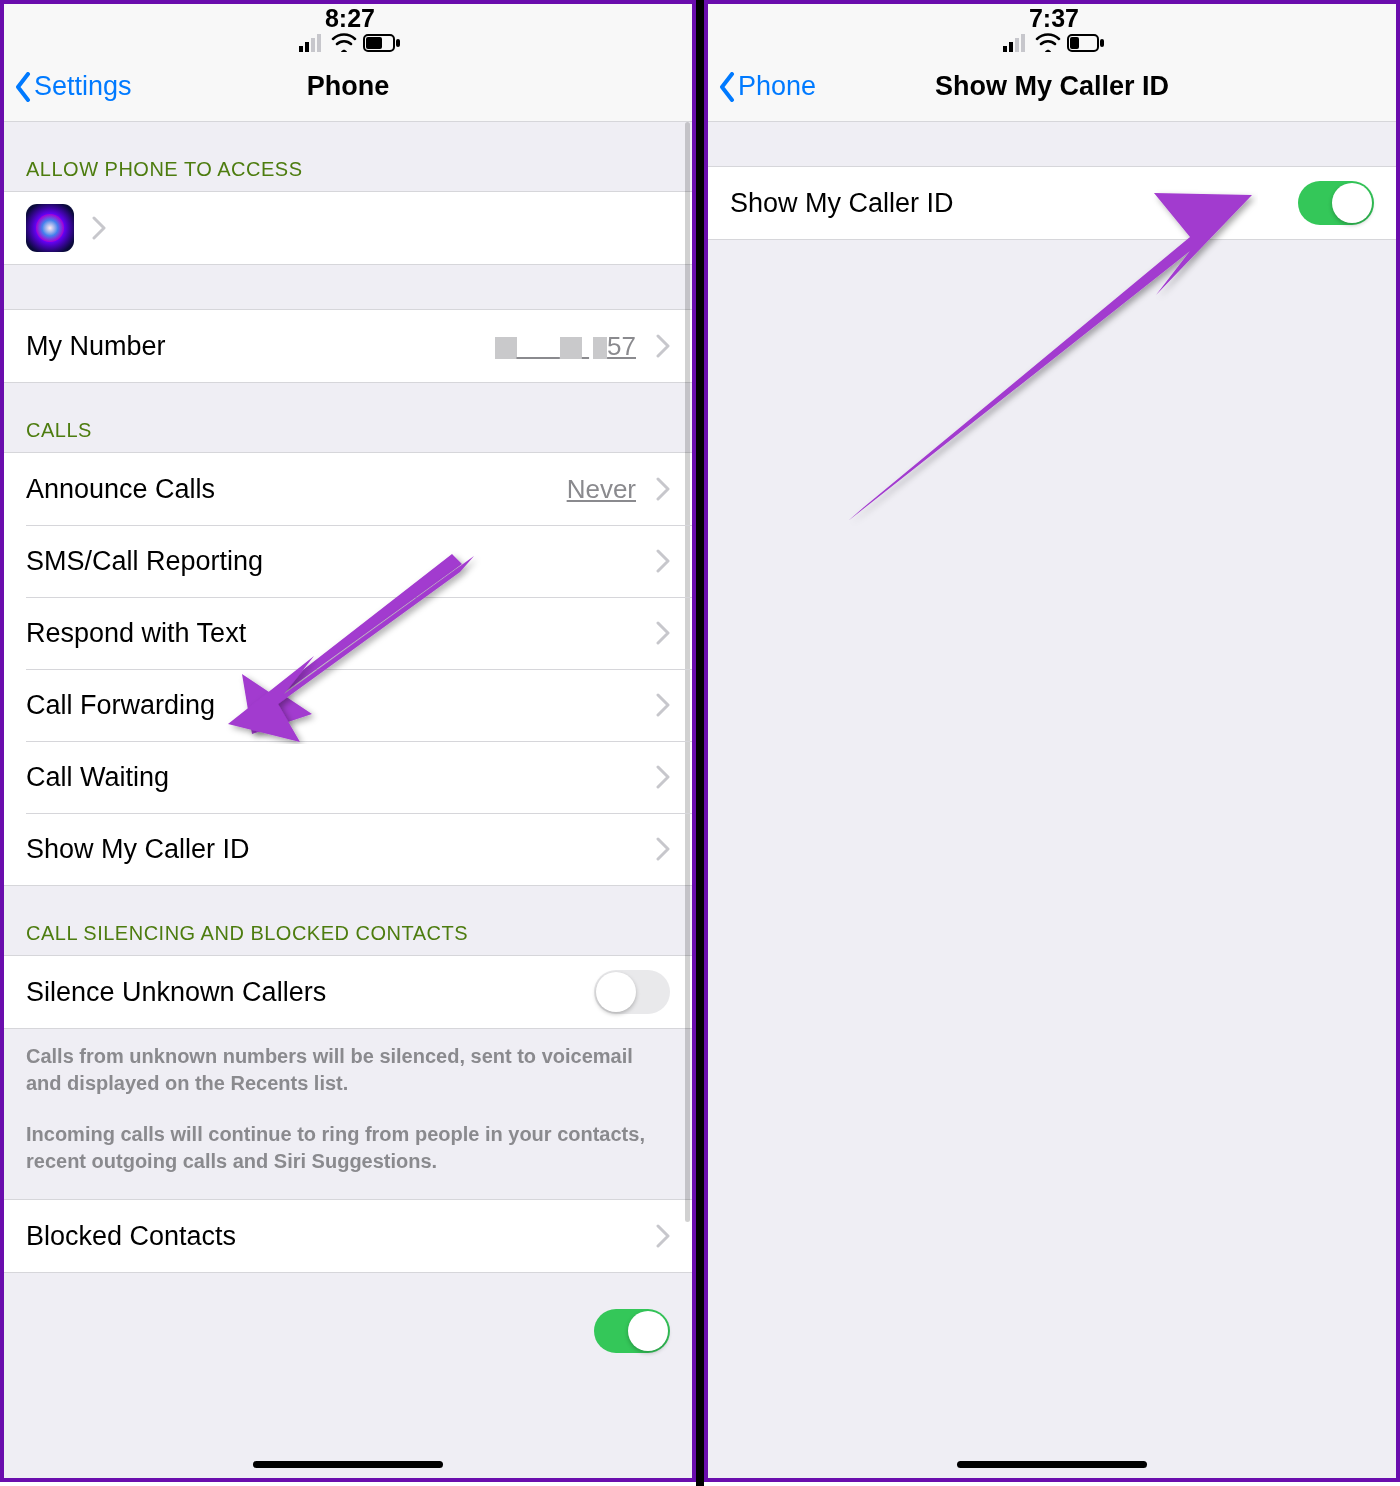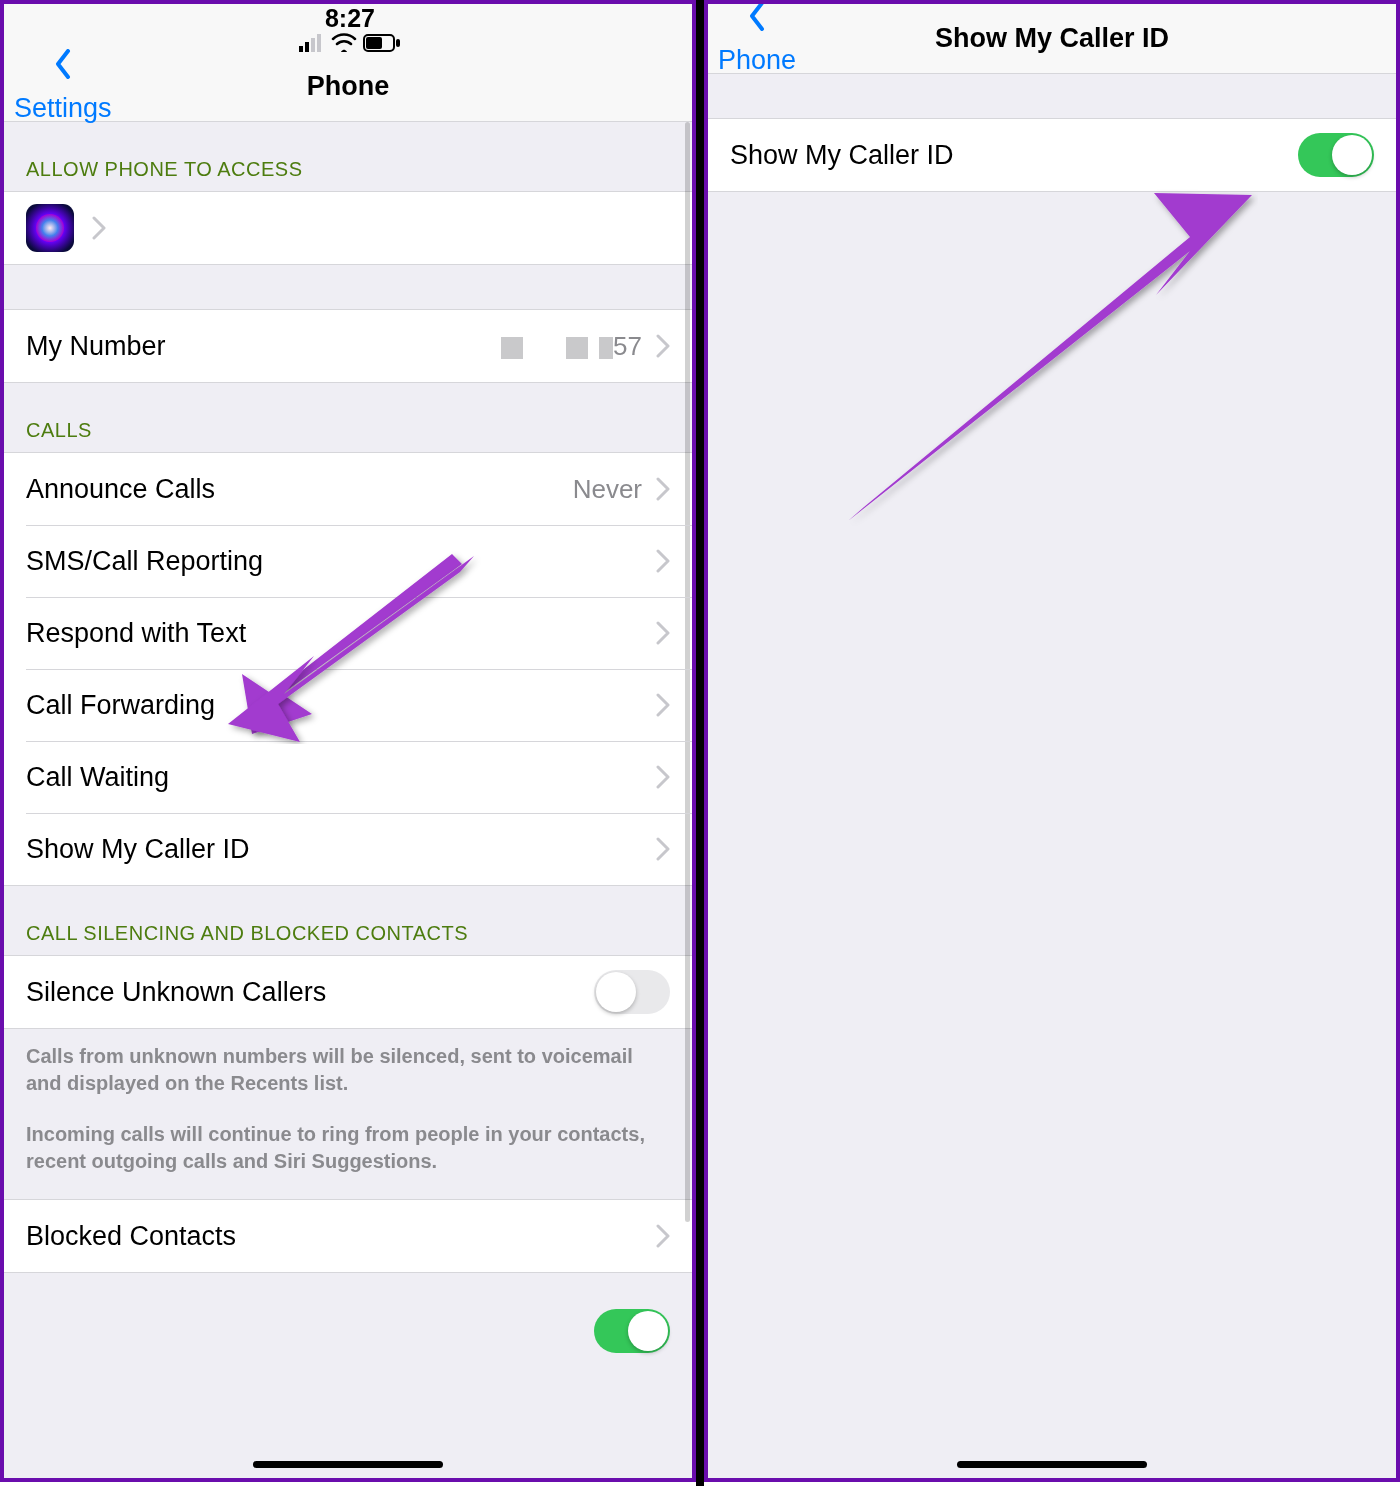--- a/index.html
+++ b/index.html
@@ -48,22 +48,21 @@
     display: flex;
     align-items: center;
     position: relative;
     padding: 0 10px;
   }
   .nav-back {
     display: flex;
     align-items: center;
     color: #007aff;
     font-size: 27px;
-    gap: 14px;
-    flex-direction: column;
+    gap: 2px;
   }
   .nav-title {
     position: absolute;
     left: 0; right: 0;
     text-align: center;
     font-size: 27px;
     font-weight: 600;
     color: #000;
     pointer-events: none;
   }
@@ -96,21 +95,21 @@
     position: relative;
   }
   .row + .row::before {
     content: "";
     position: absolute;
     left: 22px; right: 0; top: 0;
     height: 1px;
     background: #d6d6da;
   }
   .row .label { flex: 1; }
-  .row .value { color: #8a8a8e; font-size: 26px; margin-right: 14px; }
+  .row .value { color: #8a8a8e; font-size: 26px; margin-right: 20px; text-decoration: underline; }
   .chev {
     width: 14px; height: 24px;
     color: #c7c7cc;
   }
   .siri-icon {
     width: 48px; height: 48px;
     border-radius: 11px;
     background: radial-gradient(circle at 50% 50%, #ff2d95 0%, #6a00ff 40%, #0a0a3a 80%);
     margin-right: 18px;
     position: relative;
@@ -348,20 +347,39 @@
       </g>
     </svg>
   </div>
 
   <div class="home-indicator"></div>
 </div>
 
 <div class="divider"></div>
 
 <div class="phone">
+  <div class="statusbar">
+    <span>7:37</span>
+    <span class="status-icons">
+      <svg width="26" height="18" viewBox="0 0 26 18">
+          <rect x="0" y="12" width="4" height="6" fill="#000"></rect>
+          <rect x="6" y="8" width="4" height="10" fill="#000"></rect>
+          <rect x="12" y="4" width="4" height="14" fill="#c7c7cc"></rect>
+          <rect x="18" y="0" width="4" height="18" fill="#c7c7cc"></rect>
+        </svg>
+      <svg width="26" height="20" viewBox="0 0 26 20">
+          <path d="M13 18 a2 2 0 1 0 0.01 0 M6 11 a10 10 0 0 1 14 0 M2 6 a16 16 0 0 1 22 0" stroke="#000" stroke-width="2.5" fill="none" stroke-linecap="round"></path>
+        </svg>
+      <svg width="38" height="18" viewBox="0 0 38 18">
+          <rect x="1" y="1" width="30" height="16" rx="4" fill="none" stroke="#000" stroke-width="2"></rect>
+          <rect x="3" y="3" width="9" height="12" rx="2" fill="#000"></rect>
+          <rect x="33" y="5" width="4" height="8" rx="2" fill="#000"></rect>
+        </svg>
+    </span>
+  </div>
 
   <div class="navbar">
     <div class="nav-back">
       <svg class="chevron-left-svg" viewBox="0 0 18 30">
           <path d="M14 2 L4 15 L14 28" stroke="#007aff" stroke-width="4" fill="none" stroke-linecap="round" stroke-linejoin="round"></path>
         </svg>
       <span>Phone</span>
     </div>
     <div class="nav-title">Show My Caller ID</div>
   </div>

